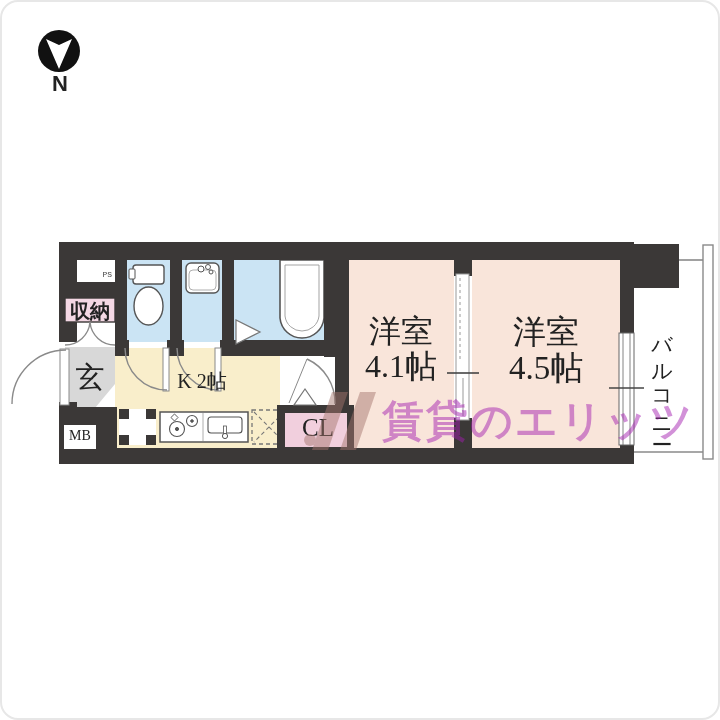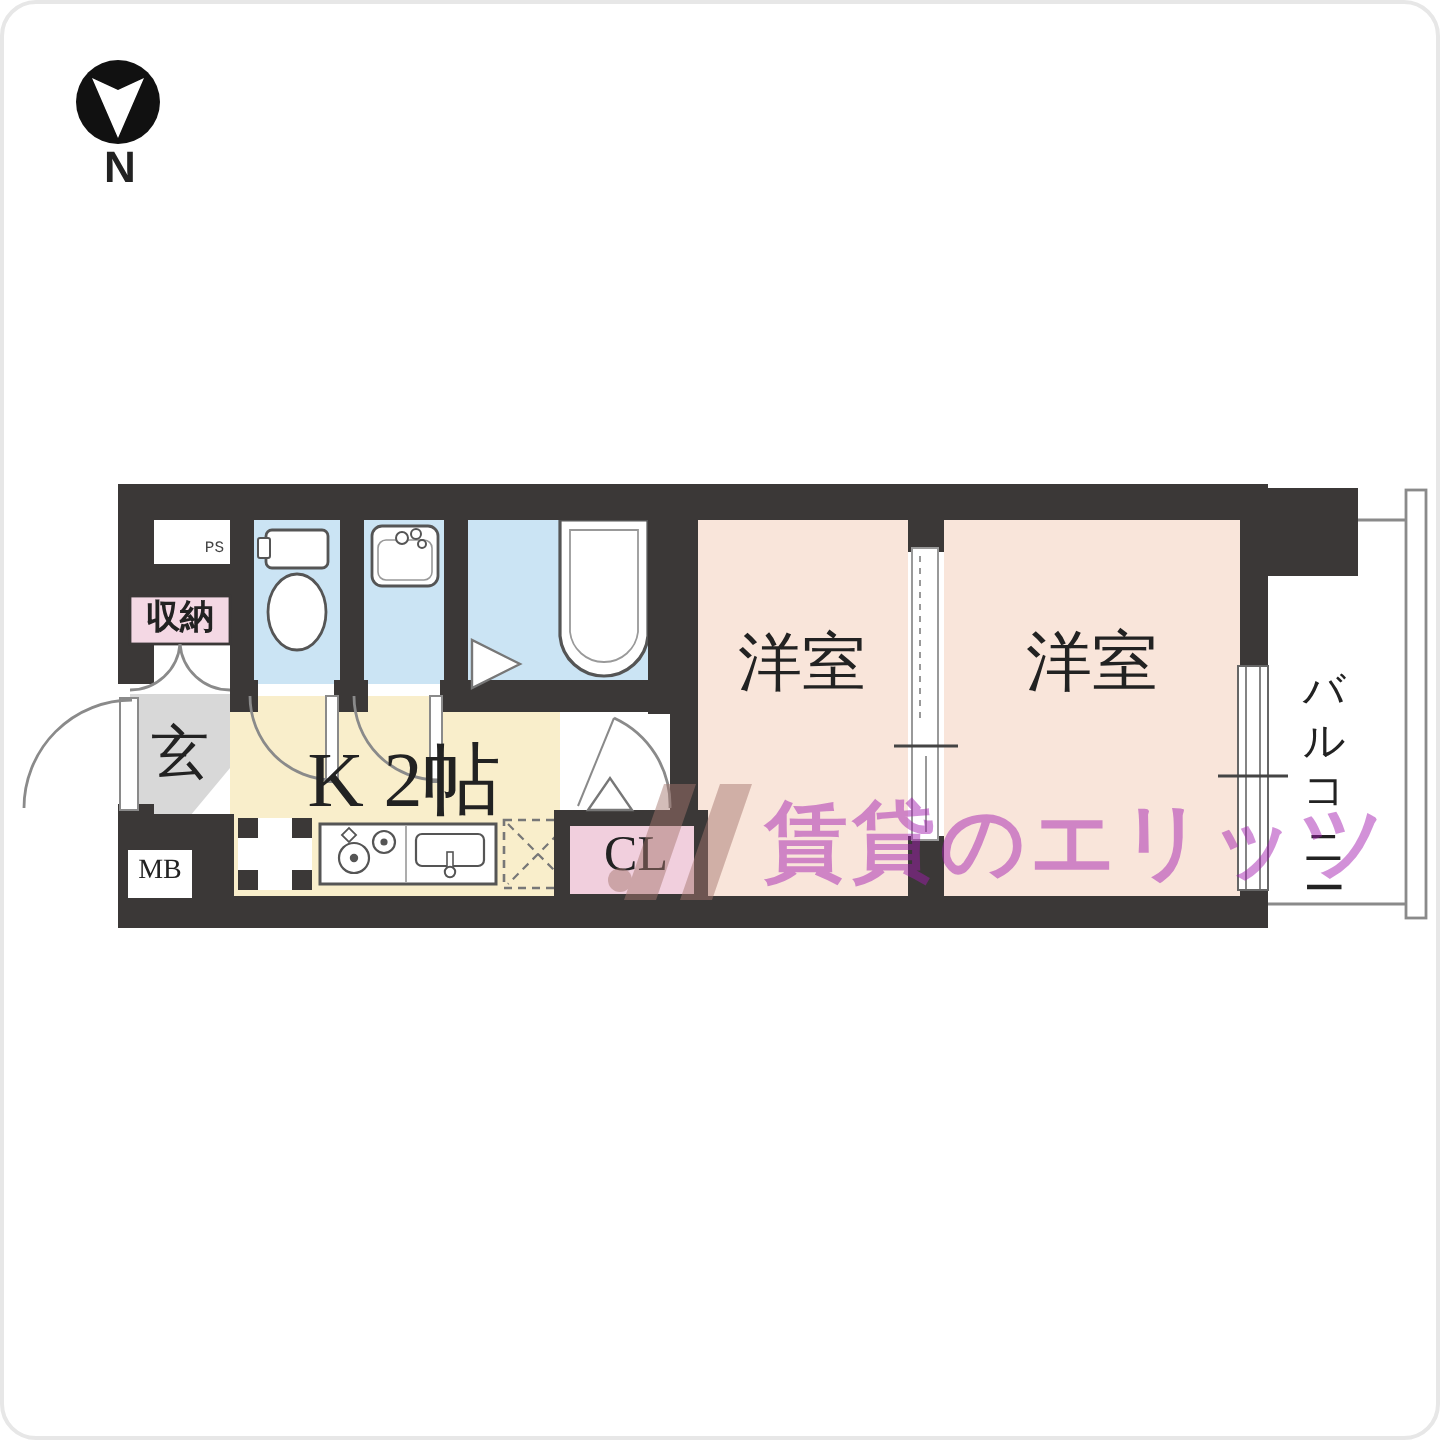--- a/index.html
+++ b/index.html
@@ -153,31 +153,33 @@
       <rect x="701" y="243" width="10" height="214" fill="#ffffff" stroke-width="1.4"></rect>
     </g>
 
     <g>
       <circle cx="57" cy="49" r="21" fill="#111111"></circle>
       <polygon points="44,37 57,43 70,37 57,67" fill="#ffffff"></polygon>
     </g>
   </svg>
 
   <div class="lbl lbl-ps" style="left:84px;top:269px;width:26px;">PS</div>
-  <div class="lbl" style="left:62px;top:298px;width:52px;font-size:17px;font-weight:bold;">収納</div>
+  <div class="lbl" style="left:62px;top:298px;width:52px;font-size:20px;font-weight:bold;">収納</div>
   <div class="lbl" style="left:63px;top:360px;width:50px;font-size:29px;">玄</div>
   <div class="lbl" style="left:58px;top:426px;width:40px;font-size:14px;">MB</div>
-  <div class="lbl" style="left:125px;top:368px;width:150px;font-size:39px;">K 2帖</div>
+  <div class="lbl" style="left:125px;top:368px;width:150px;font-size:20px;">K 2帖</div>
   <div class="lbl" style="left:283px;top:412px;width:66px;font-size:25px;font-family:Liberation Serif, serif;">CL</div>
 
   <div class="lbl room-label" style="left:340px;top:312px;width:118px;font-size:32px;">
     <span>洋室</span>
+    <span class="size">4.1帖</span>
   </div>
   <div class="lbl room-label" style="left:468px;top:312px;width:152px;font-size:33px;">
     <span>洋室</span>
+    <span class="size">4.5帖</span>
   </div>
 
   <div class="lbl vertical" style="left:648px;top:292px;height:170px;font-size:21px;">バルコニー</div>
   <div class="lbl lbl-n" style="left:43px;top:70px;width:30px;font-size:22px;">N</div>
 
   <div class="watermark">
     <svg width="84" height="66" viewBox="0 0 84 66">
       <polygon points="14,62 34,4 50,4 30,62" fill="#a5766e"></polygon>
       <polygon points="42,62 62,4 78,4 58,62" fill="#a5766e"></polygon>
       <circle cx="12" cy="52" r="6" fill="#a5766e"></circle>

